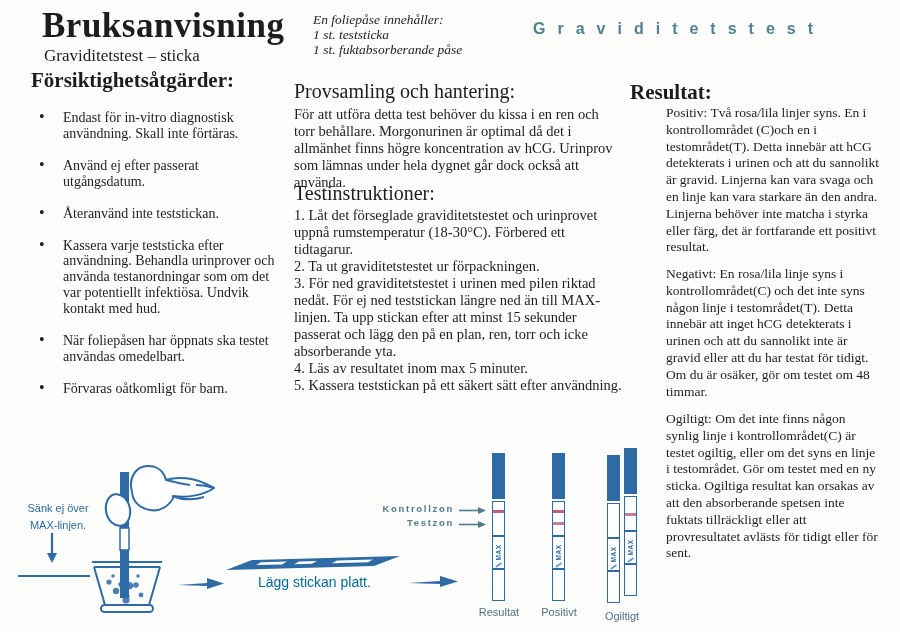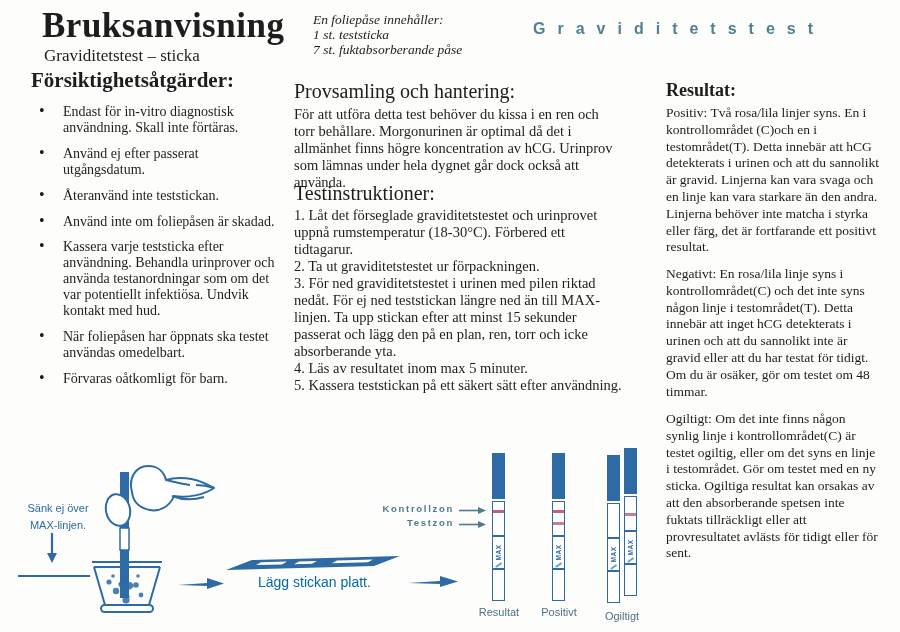--- a/index.html
+++ b/index.html
@@ -9,36 +9,36 @@
     box-shadow:0 0 4px rgba(0,0,0,.4);
   }
   .abs{position:absolute;}
   .preline{white-space:pre-line;}
 
   
   .doc-title{left:42px;top:6px;font-size:35px;font-weight:700;letter-spacing:.5px;}
   .doc-subtitle{left:44px;top:46px;font-size:17px;}
   .prec-heading{left:31px;top:68px;font-size:21px;font-weight:700;}
   .prec-list{left:36px;top:94px;width:246px;margin:0;padding:0;list-style:none;}
-  .prec-list li{position:relative;padding-left:27px;font-size:14px;line-height:15.9px;margin:10px 0 2px 0;}
+  .prec-list li{position:relative;padding-left:27px;font-size:14px;line-height:15.9px;margin:16px 0 2px 0;}
   .prec-list li::before{content:"•";position:absolute;left:3px;top:-1px;font-size:16px;}
 
   
   .pkg-note{left:313px;top:12px;font-style:italic;font-size:13.5px;line-height:15px;}
   .sampling-h{left:294px;top:80px;font-size:20px;}
   .sampling-b{left:294px;top:106px;width:328px;font-size:14.5px;line-height:17px;}
   .instr-h{left:294px;top:182px;font-size:20px;}
   .steps{left:294px;top:207px;width:330px;font-size:14.5px;line-height:17px;}
   .steps p{margin:0;}
   .warning{left:294px;top:366px;width:336px;font-size:13.5px;line-height:14.6px;font-weight:700;}
 
   
   .brand{left:533px;top:20px;width:330px;font-family:"Liberation Sans",sans-serif;
          font-size:16px;letter-spacing:12px;color:#4e8192;font-weight:700;}
-  .res-h{left:666px;top:80px;font-size:18px;font-weight:700;text-align:center;}
+  .res-h{left:630px;top:80px;font-size:21px;font-weight:700;text-align:center;}
   .res-p{width:214px;font-size:13.5px;line-height:16.8px;}
   .res-pos{left:666px;top:105px;}
   .res-neg{left:666px;top:266px;}
   .res-inv{left:666px;top:411px;}
   .dip-caption{left:12px;top:500px;width:92px;text-align:center;
     font-family:"Liberation Sans",sans-serif;font-size:11px;line-height:17px;color:#2e6ba4;}
   .down-arrow{left:46px;top:533px;}
   .max-line{left:18px;top:575px;width:72px;height:2px;background:#2e6ba4;}
   .dip-illu{left:78px;top:458px;}
   .arrow1{left:178px;top:575px;}
@@ -80,30 +80,29 @@
 
 <div class="page">
 
   <div class="abs doc-title">Bruksanvisning</div>
   <div class="abs doc-subtitle">Graviditetstest – sticka</div>
   <div class="abs prec-heading">Försiktighetsåtgärder:</div>
   <ul class="abs prec-list">
     <li><span>Endast för in-vitro diagnostisk användning. Skall inte förtäras.</span></li>
     <li><span>Använd ej efter passerat utgångsdatum.</span></li>
     <li><span>Återanvänd inte teststickan.</span></li>
-    <li><span>Använd inte om foliepåsen är skadad.</span></li>
     <li><span>Kassera varje teststicka efter användning. Behandla urinprover och använda testanordningar som om det var potentiellt infektiösa. Undvik kontakt med hud.</span></li>
     <li><span>När foliepåsen har öppnats ska testet användas omedelbart.</span></li>
     <li><span>Förvaras oåtkomligt för barn.</span></li>
   </ul>
 
   <div class="abs pkg-note">
     <div>En foliepåse innehåller:</div>
     <div>1 st. teststicka</div>
-    <div>7 st. fuktabsorberande påse</div>
+    <div>1 st. fuktabsorberande påse</div>
   </div>
   <div class="abs sampling-h">Provsamling och hantering:</div>
   <div class="abs sampling-b">För att utföra detta test behöver du kissa i en ren och torr behållare.  Morgonurinen är optimal då det i allmänhet finns högre koncentration av hCG. Urinprov som lämnas under hela dygnet går dock också att använda.</div>
   <div class="abs instr-h">Testinstruktioner:</div>
   <div class="abs steps">
     <p>1. Låt det förseglade graviditetstestet och urinprovet uppnå rumstemperatur (18-30°C). Förbered ett tidtagarur.</p>
     <p>2. Ta ut graviditetstestet ur förpackningen.</p>
     <p>3. För ned graviditetstestet i urinen med pilen riktad nedåt. För ej ned teststickan längre ned än till MAX-linjen. Ta upp stickan efter att minst 15 sekunder passerat och lägg den på en plan, ren, torr och icke absorberande yta.</p>
     <p>4. Läs av resultatet inom max 5 minuter.</p>
     <p>5. Kassera teststickan på ett säkert sätt efter användning.</p>

